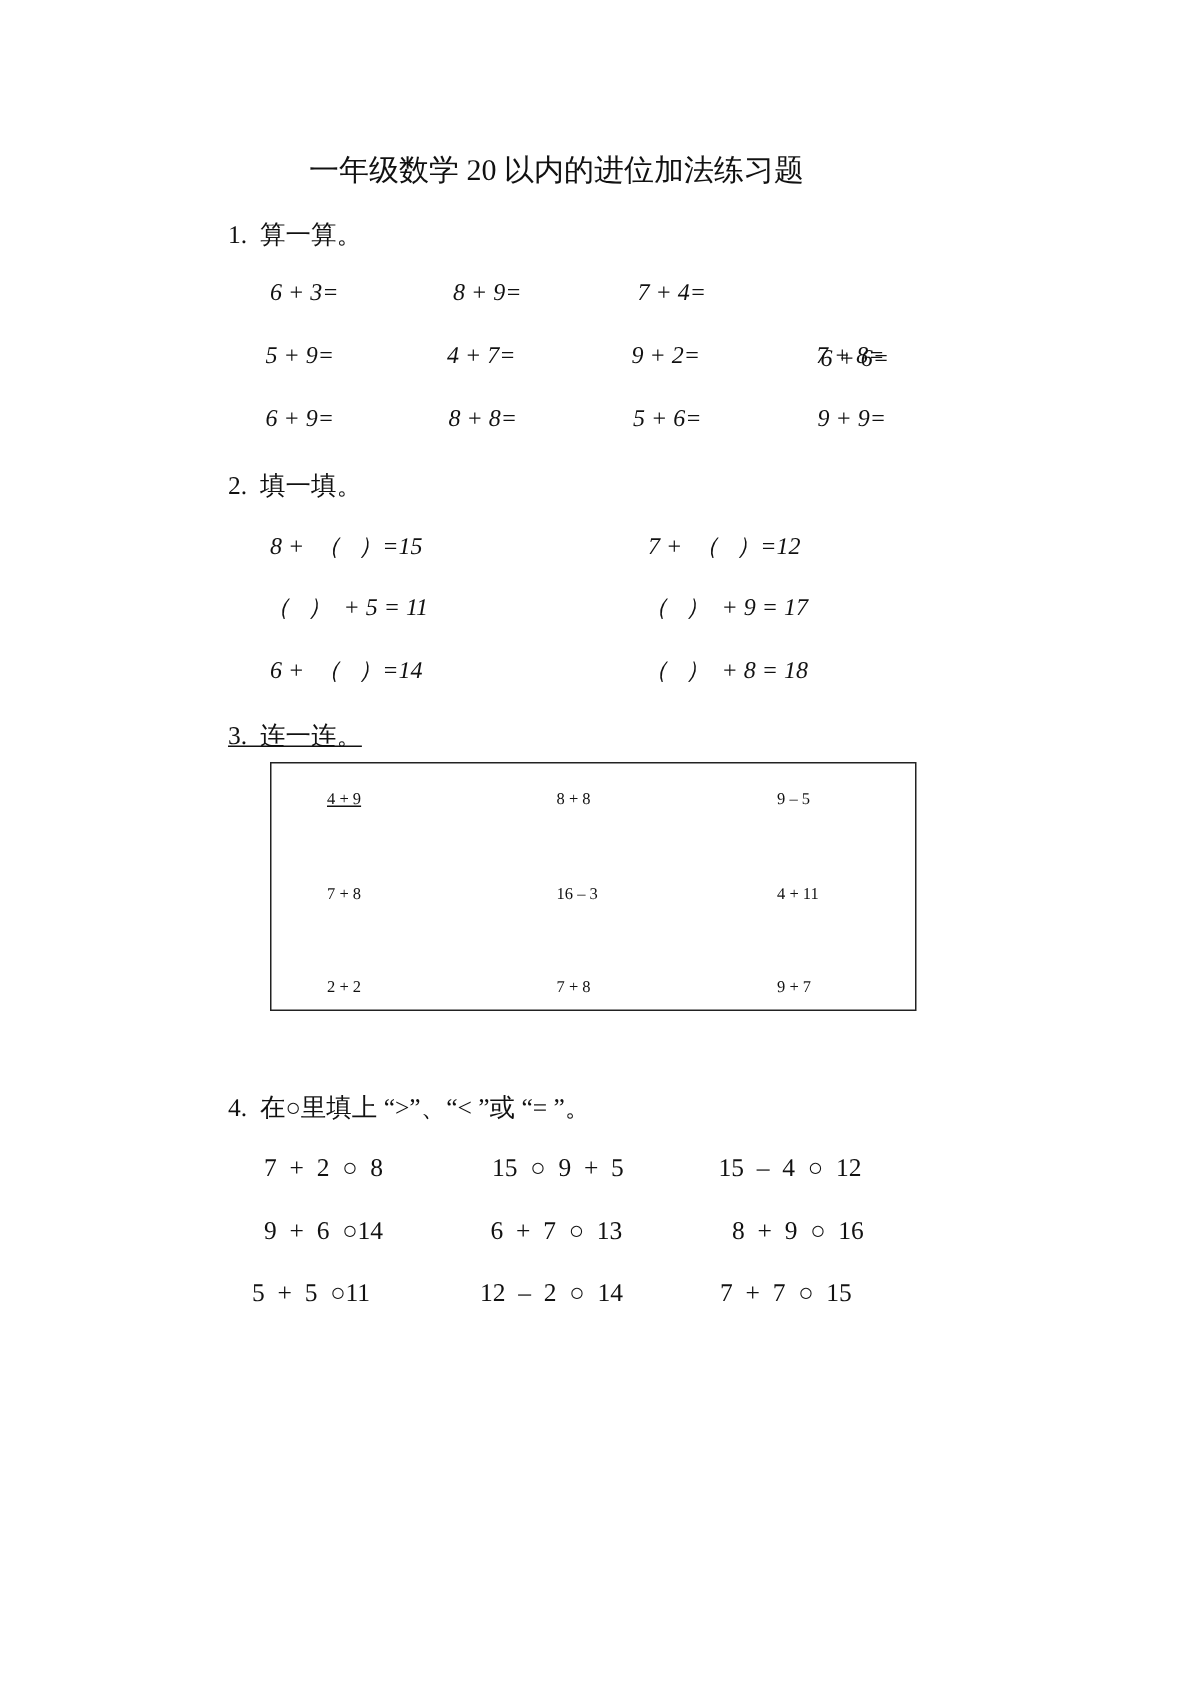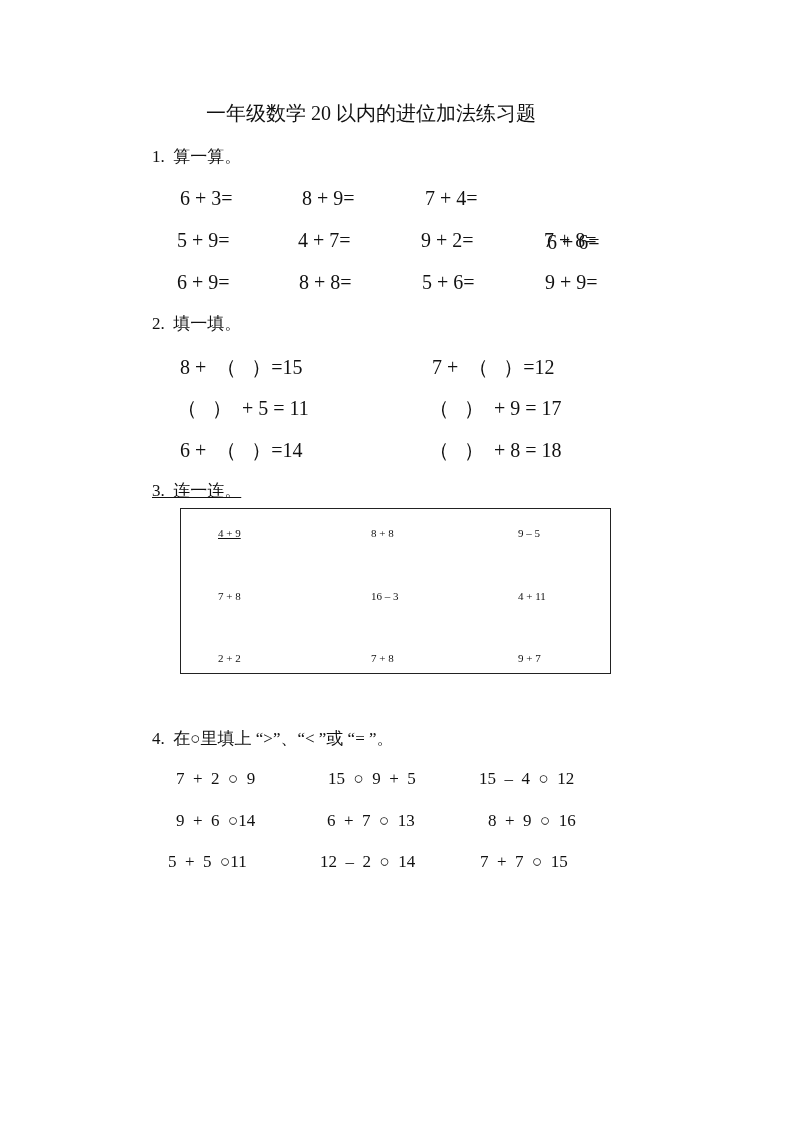--- a/index.html
+++ b/index.html
@@ -1,21 +1,21 @@
 <!DOCTYPE html>
 <html><head>
 <meta charset="utf-8">
 <style>
   html, body { margin: 0; padding: 0; background: #ffffff; }
   body { width: 793px; height: 1122px; position: relative; overflow: hidden;
          font-family: "Liberation Serif", "DejaVu Serif", serif; color: #111; }
   .abs { position: absolute; white-space: pre; }
   .title { top: 100px; left: 0; width: 742px; text-align: center; font-size: 20px; }
   .sec { font-size: 17px; }
-  .eq { font-size: 20px; }
+  .eq { font-size: 16px; font-style: italic; }
   .box { position: absolute; left: 180px; top: 508px; width: 431px; height: 166px;
          border: 1px solid #222; box-sizing: border-box; }
   .small { font-size: 11px; }
   .cmp { font-size: 17px; }
 </style>
 </head>
 <body>
 
 <div class="abs title">一年级数学 20 以内的进位加法练习题</div>
 
@@ -49,21 +49,21 @@
 <div class="abs small" style="left:371px;top:527px;">8 + 8</div>
 <div class="abs small" style="left:518px;top:527px;">9 – 5</div>
 <div class="abs small" style="left:218px;top:590px;">7 + 8</div>
 <div class="abs small" style="left:371px;top:590px;">16 – 3</div>
 <div class="abs small" style="left:518px;top:590px;">4 + 11</div>
 <div class="abs small" style="left:218px;top:652px;">2 + 2</div>
 <div class="abs small" style="left:371px;top:652px;">7 + 8</div>
 <div class="abs small" style="left:518px;top:652px;">9 + 7</div>
 
 <div class="abs sec" style="left:152px;top:727px;">4.  在○里填上 “&gt;”、“&lt; ”或 “= ”。</div>
-<div class="abs cmp" style="left:176px;top:769px;">7  +  2  ○  9</div>
+<div class="abs cmp" style="left:176px;top:769px;">7  +  2  ○  8</div>
 <div class="abs cmp" style="left:328px;top:769px;">15  ○  9  +  5</div>
 <div class="abs cmp" style="left:479px;top:769px;">15  –  4  ○  12</div>
 <div class="abs cmp" style="left:176px;top:811px;">9  +  6  ○14</div>
 <div class="abs cmp" style="left:327px;top:811px;">6  +  7  ○  13</div>
 <div class="abs cmp" style="left:488px;top:811px;">8  +  9  ○  16</div>
 <div class="abs cmp" style="left:168px;top:852px;">5  +  5  ○11</div>
 <div class="abs cmp" style="left:320px;top:852px;">12  –  2  ○  14</div>
 <div class="abs cmp" style="left:480px;top:852px;">7  +  7  ○  15</div>
 
 </body></html>

